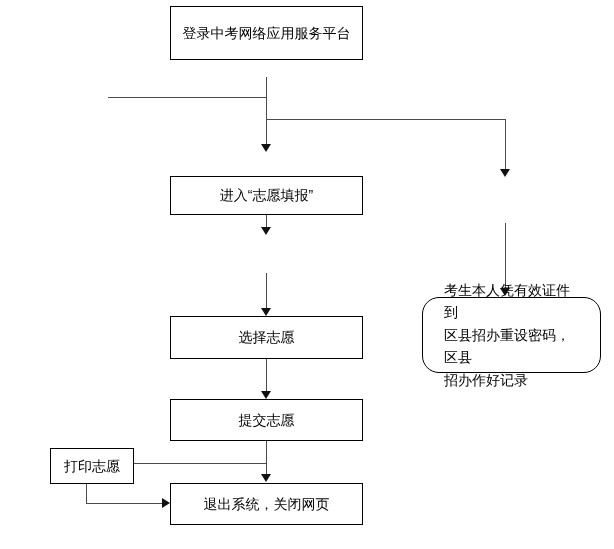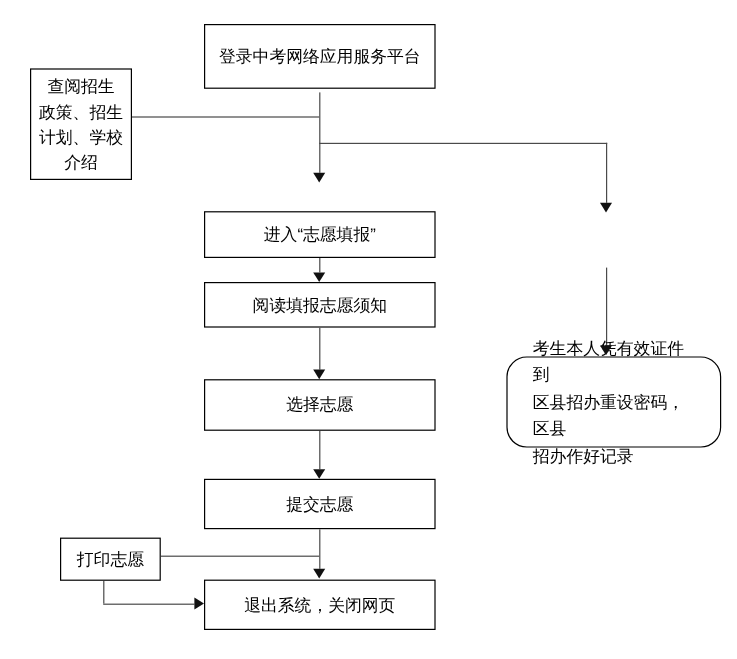--- a/index.html
+++ b/index.html
@@ -18,21 +18,21 @@
     background:#fff;
     display:flex;
     align-items:center;
     justify-content:center;
     text-align:center;
     font-size:14px;
     line-height:1.5;
     white-space:pre-line;
     z-index:2;
   }
-  .node-login  {left:170px;top:20px;width:193px;height:54px;}
+  .node-login  {left:170px;top:6px;width:193px;height:54px;}
   .node-browse {left:25px;top:57px;width:85px;height:93px;}
   .node-enter  {left:170px;top:151px;width:193px;height:39px;margin-top:25px;}
   .node-read   {left:170px;top:235px;width:193px;height:38px;}
   .node-select {left:170px;top:316px;width:193px;height:43px;}
   .node-submit {left:170px;top:399px;width:193px;height:42px;}
   .node-print  {left:50px;top:448px;width:84px;height:36px;}
   .node-exit   {left:170px;top:483px;width:193px;height:42px;}
   .node-forgot {
     left:445px;top:178px;width:124px;height:45px;
     border-radius:50%;
@@ -64,26 +64,21 @@
     border-bottom:5px solid transparent;
     border-left:8px solid #111;
   }
 </style>
 </head>
 <body>
 
 <div class="stage">
 
   <div class="node node-login">登录中考网络应用服务平台</div>
-  <div class="node node-browse">查阅招生
-政策、招生
-计划、学校
-介绍</div>
   <div class="node node-enter">进入“志愿填报”</div>
-  <div class="node node-read">阅读填报志愿须知</div>
   <div class="node node-submit">提交志愿</div>
   <div class="node node-select">选择志愿</div>
   <div class="node node-print">打印志愿</div>
   <div class="node node-exit">退出系统，关闭网页</div>
   <div class="node node-reset">考生本人凭有效证件到
 区县招办重设密码，区县
 招办作好记录</div>
 
   <div class="vline" style="left:266px;top:77px;height:67px;"></div>
   <div class="arr-d" style="left:261px;top:144px;"></div>

